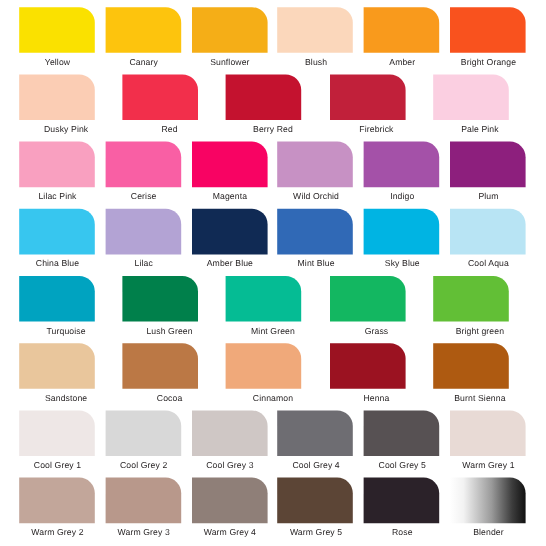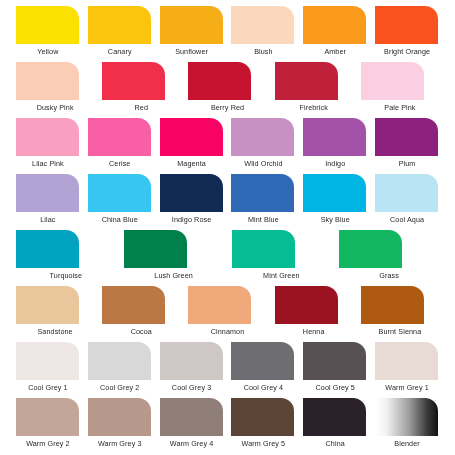--- a/index.html
+++ b/index.html
@@ -133,30 +133,30 @@
         <div class="swatch-chip" style="background-color: rgb(164, 81, 168);"></div>
         <div class="swatch-label">Indigo</div>
       </div>
       <div class="swatch-cell">
         <div class="swatch-chip" style="background-color: rgb(141, 31, 125);"></div>
         <div class="swatch-label">Plum</div>
       </div>
     </div>
     <div class="swatch-row">
       <div class="swatch-cell">
+        <div class="swatch-chip" style="background-color: rgb(55, 198, 239);"></div>
+        <div class="swatch-label">China Blue</div>
+      </div>
+      <div class="swatch-cell">
         <div class="swatch-chip" style="background-color: rgb(179, 163, 212);"></div>
         <div class="swatch-label">Lilac</div>
       </div>
       <div class="swatch-cell">
-        <div class="swatch-chip" style="background-color: rgb(55, 198, 239);"></div>
-        <div class="swatch-label">China Blue</div>
-      </div>
-      <div class="swatch-cell">
         <div class="swatch-chip" style="background-color: rgb(16, 42, 84);"></div>
-        <div class="swatch-label">Indigo Rose</div>
+        <div class="swatch-label">Amber Blue</div>
       </div>
       <div class="swatch-cell">
         <div class="swatch-chip" style="background-color: rgb(48, 105, 182);"></div>
         <div class="swatch-label">Mint Blue</div>
       </div>
       <div class="swatch-cell">
         <div class="swatch-chip" style="background-color: rgb(0, 180, 227);"></div>
         <div class="swatch-label">Sky Blue</div>
       </div>
       <div class="swatch-cell">
@@ -174,20 +174,24 @@
         <div class="swatch-label">Lush Green</div>
       </div>
       <div class="swatch-cell">
         <div class="swatch-chip" style="background-color: rgb(5, 188, 148);"></div>
         <div class="swatch-label">Mint Green</div>
       </div>
       <div class="swatch-cell">
         <div class="swatch-chip" style="background-color: rgb(19, 183, 97);"></div>
         <div class="swatch-label">Grass</div>
       </div>
+      <div class="swatch-cell">
+        <div class="swatch-chip" style="background-color: rgb(98, 191, 54);"></div>
+        <div class="swatch-label">Bright green</div>
+      </div>
     </div>
     <div class="swatch-row">
       <div class="swatch-cell">
         <div class="swatch-chip" style="background-color: rgb(233, 198, 156);"></div>
         <div class="swatch-label">Sandstone</div>
       </div>
       <div class="swatch-cell">
         <div class="swatch-chip" style="background-color: rgb(187, 120, 69);"></div>
         <div class="swatch-label">Cocoa</div>
       </div>
@@ -242,20 +246,20 @@
       <div class="swatch-cell">
         <div class="swatch-chip" style="background-color: rgb(143, 127, 120);"></div>
         <div class="swatch-label">Warm Grey 4</div>
       </div>
       <div class="swatch-cell">
         <div class="swatch-chip" style="background-color: rgb(92, 69, 54);"></div>
         <div class="swatch-label">Warm Grey 5</div>
       </div>
       <div class="swatch-cell">
         <div class="swatch-chip" style="background-color: rgb(43, 34, 41);"></div>
-        <div class="swatch-label">China</div>
+        <div class="swatch-label">Rose</div>
       </div>
       <div class="swatch-cell">
         <div class="swatch-chip" style="background-image: linear-gradient(to right, rgb(255, 255, 255) 0%, rgb(242, 242, 242) 18%, rgb(154, 154, 154) 55%, rgb(61, 61, 61) 82%, rgb(17, 17, 17) 100%);"></div>
         <div class="swatch-label">Blender</div>
       </div>
     </div>
   </div>
 
 </body></html>

